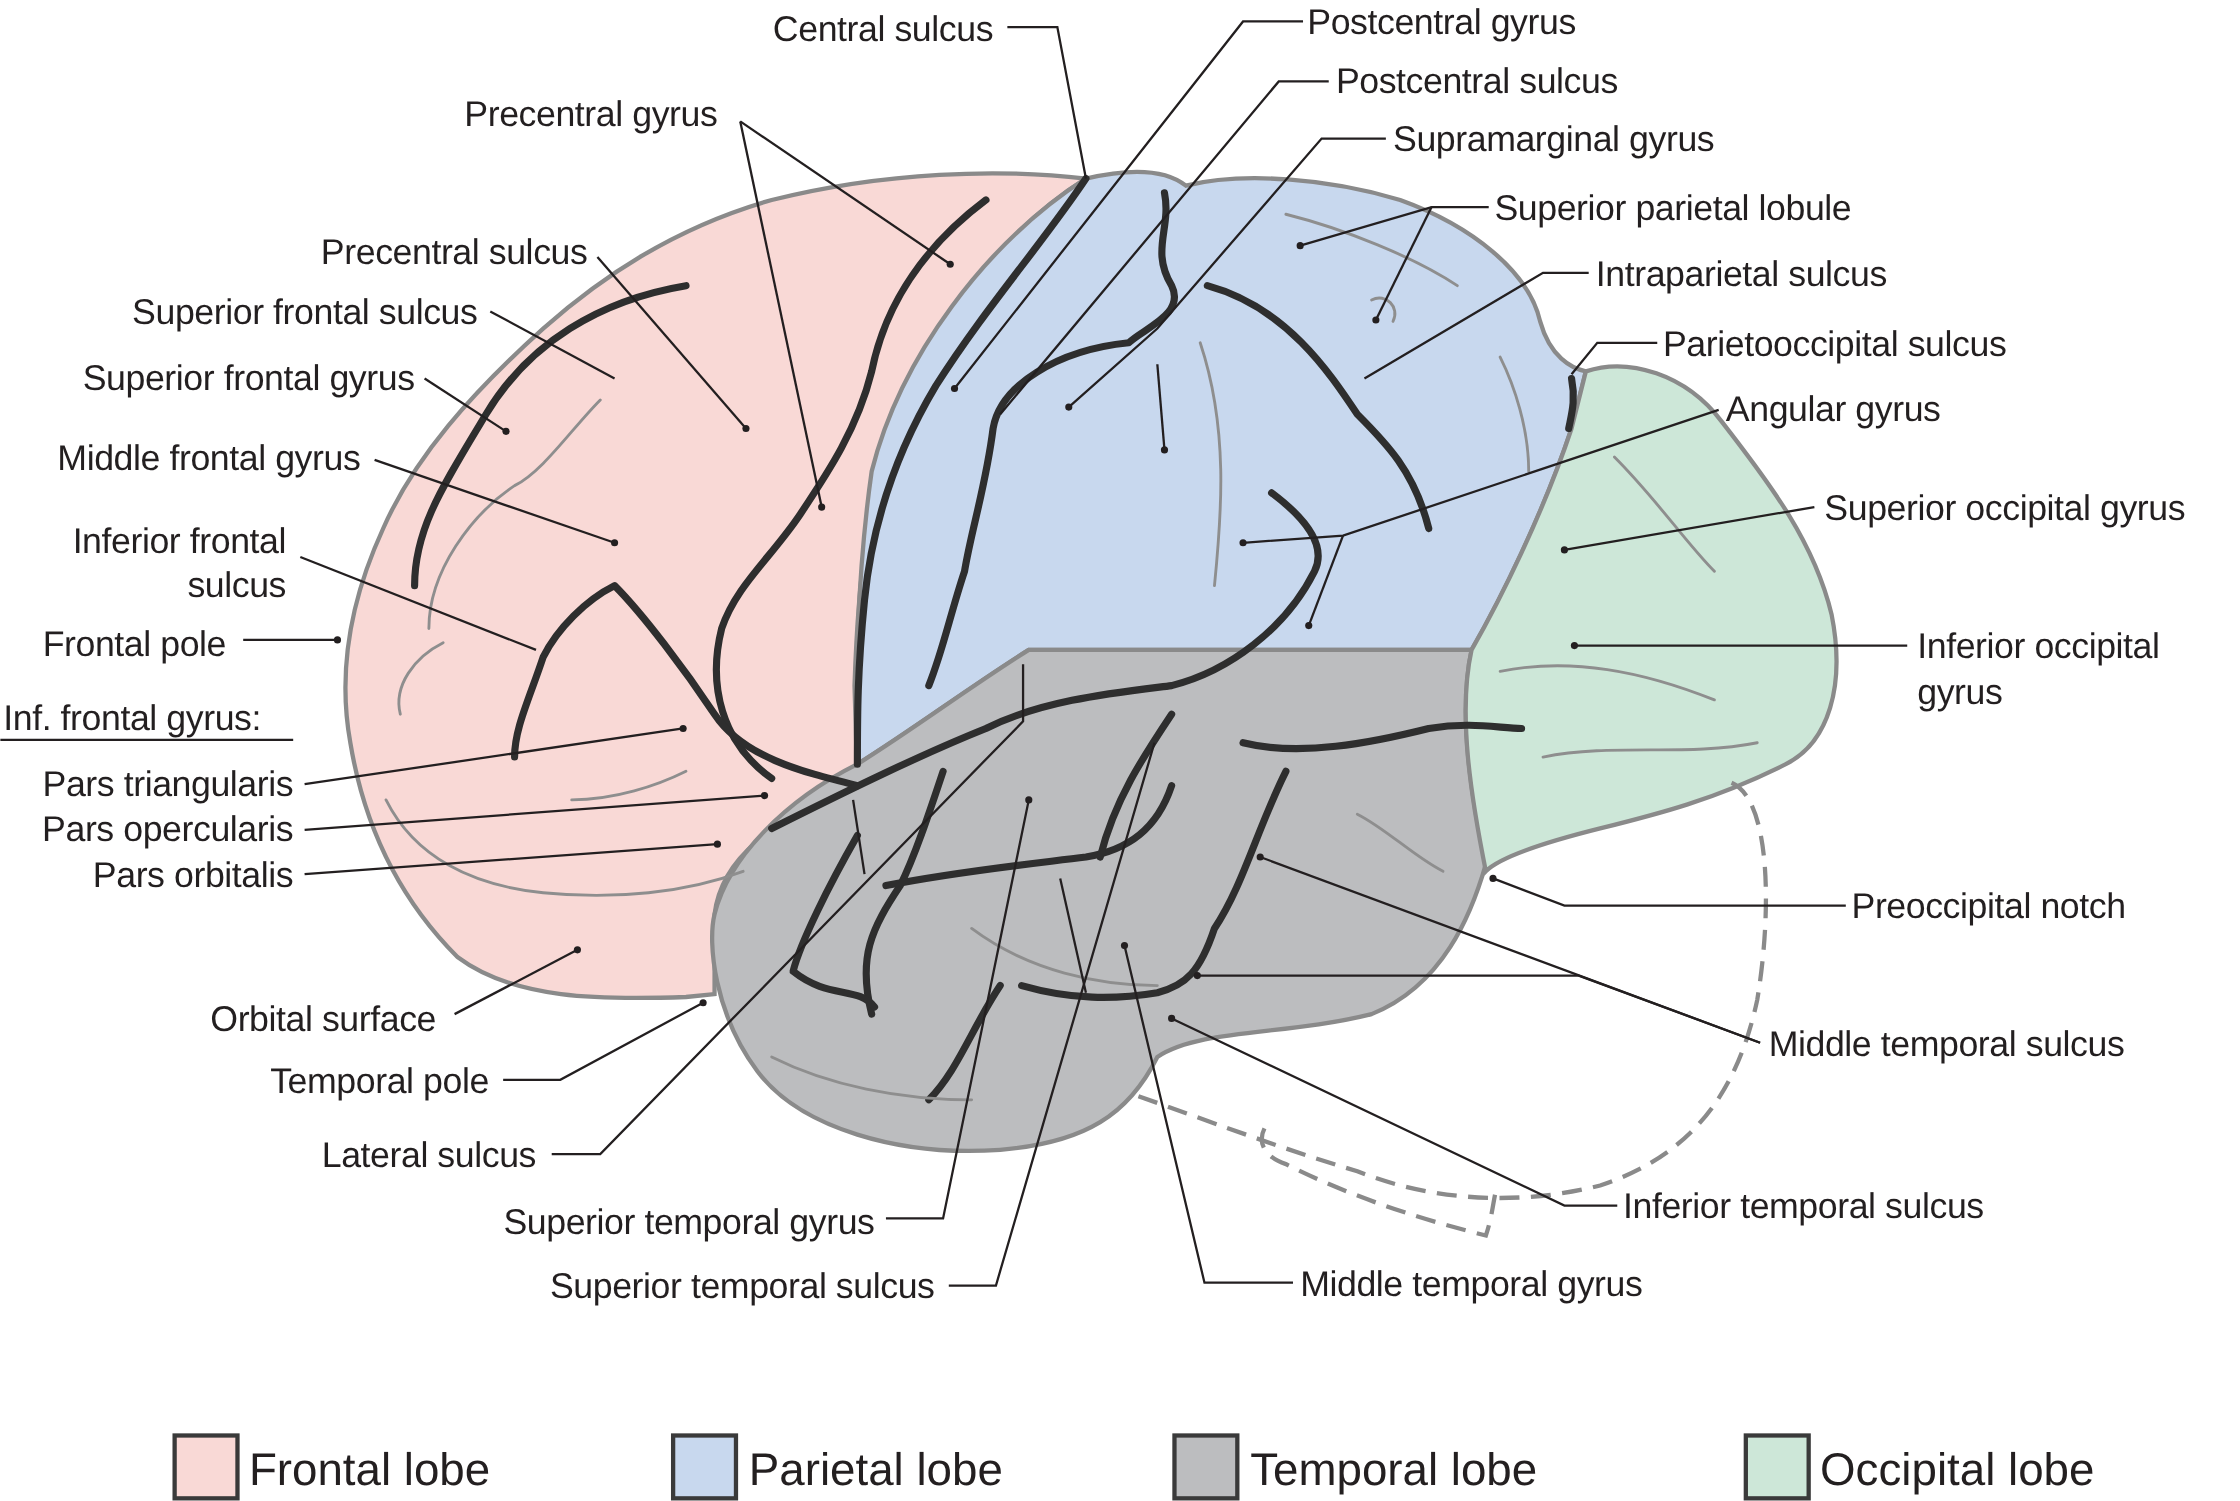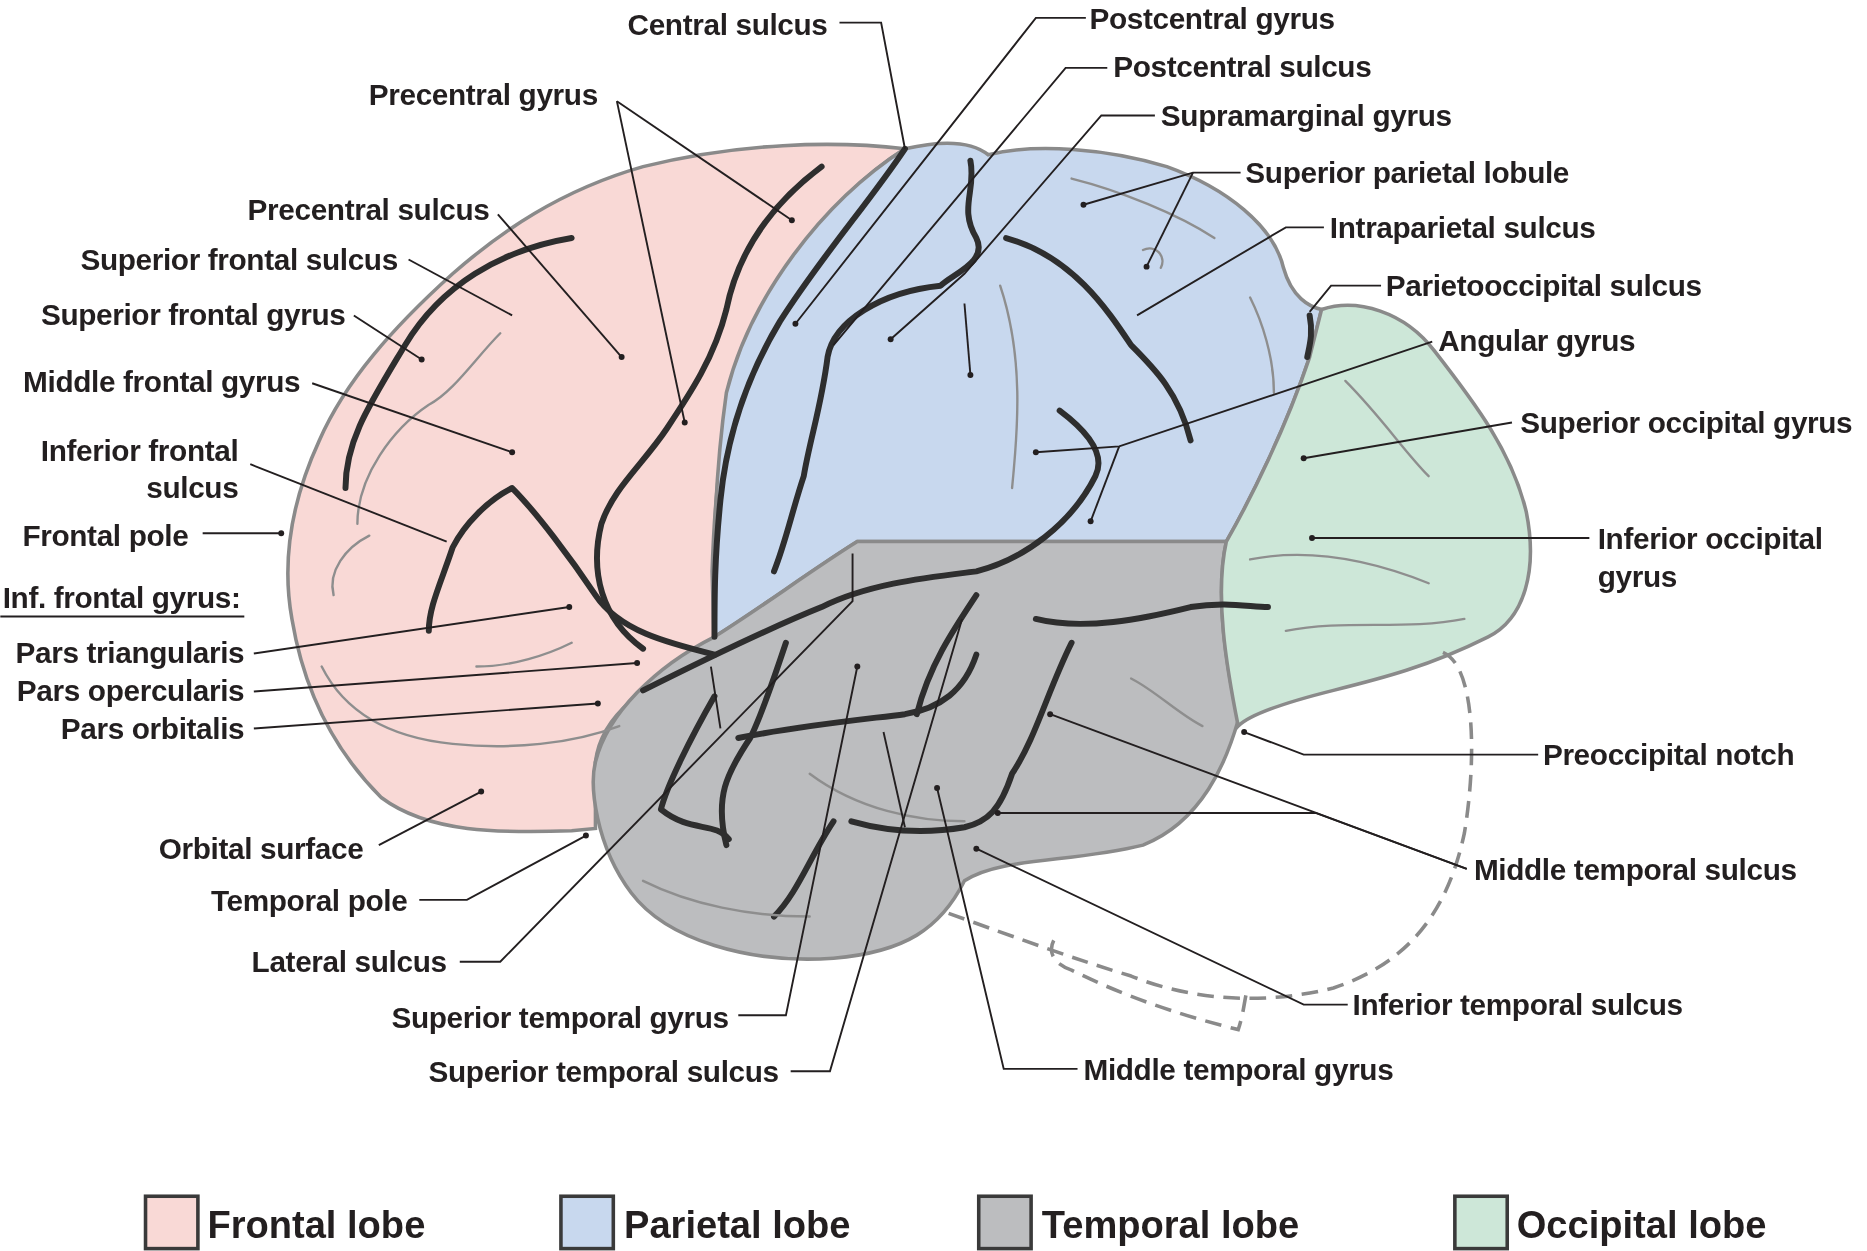--- a/index.html
+++ b/index.html
@@ -1,17 +1,17 @@
 <!DOCTYPE html>
 <html><head>
 <meta charset="utf-8">
 <style>
   html, body { margin:0; padding:0; background:#ffffff; }
   body { width:1867px; height:1251px; overflow:hidden; }
-  #stage { position:absolute; left:0; top:0; width:1867px; height:1251px;font-weight:bold; }
+  #stage { position:absolute; left:0; top:0; width:1867px; height:1251px; }
   svg text { font-family:"Liberation Sans", sans-serif; font-size:25px; fill:#231f20; font-stretch:condensed; }
   .lbl { letter-spacing:-0.3px; }
   .leg { font-size:32px; }
   .lead { stroke:#231f20; stroke-width:1.6; fill:none; }
   .dot { fill:#231f20; }
   .outline { stroke:#8a8a8a; stroke-width:3; }
   .sulcus { stroke:#2e2e2e; stroke-width:5; fill:none; stroke-linecap:round; stroke-linejoin:round; }
   .fine { stroke:#8e8e8e; stroke-width:2; fill:none; stroke-linecap:round; }
   .dash { stroke:#8a8a8a; stroke-width:3; fill:none; stroke-dasharray:14 8; }
 </style>

